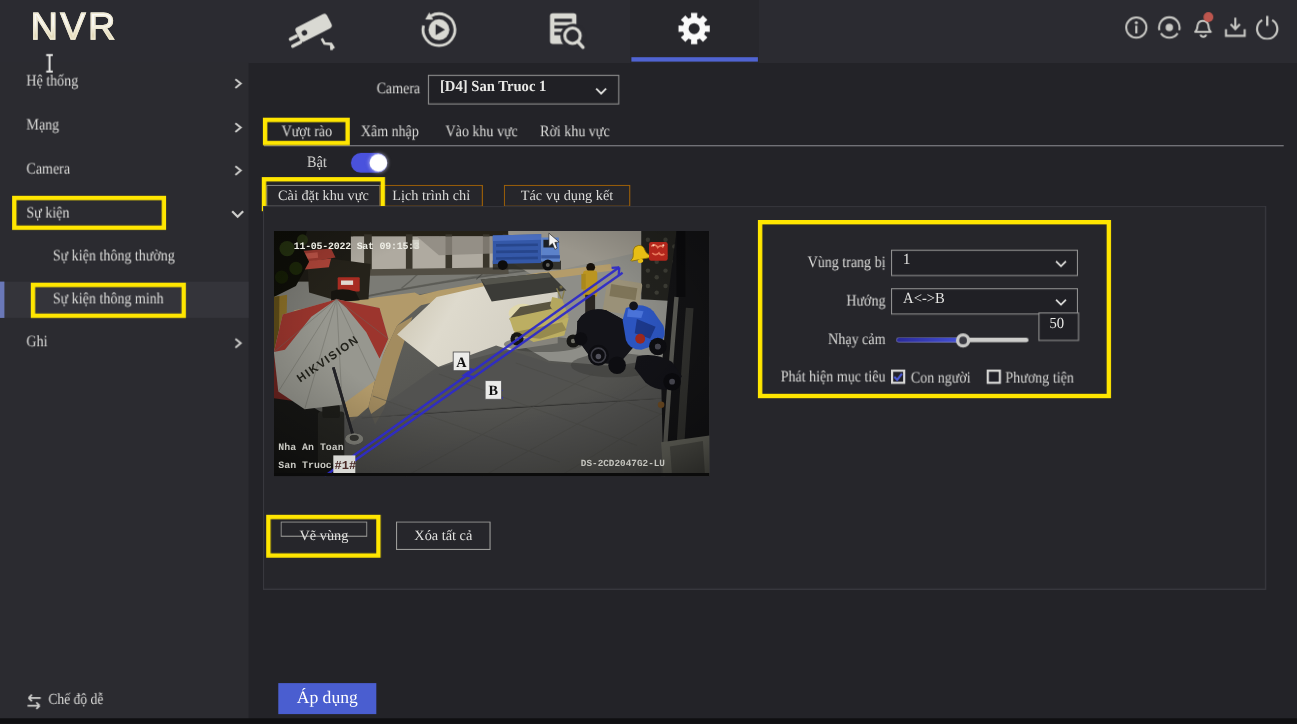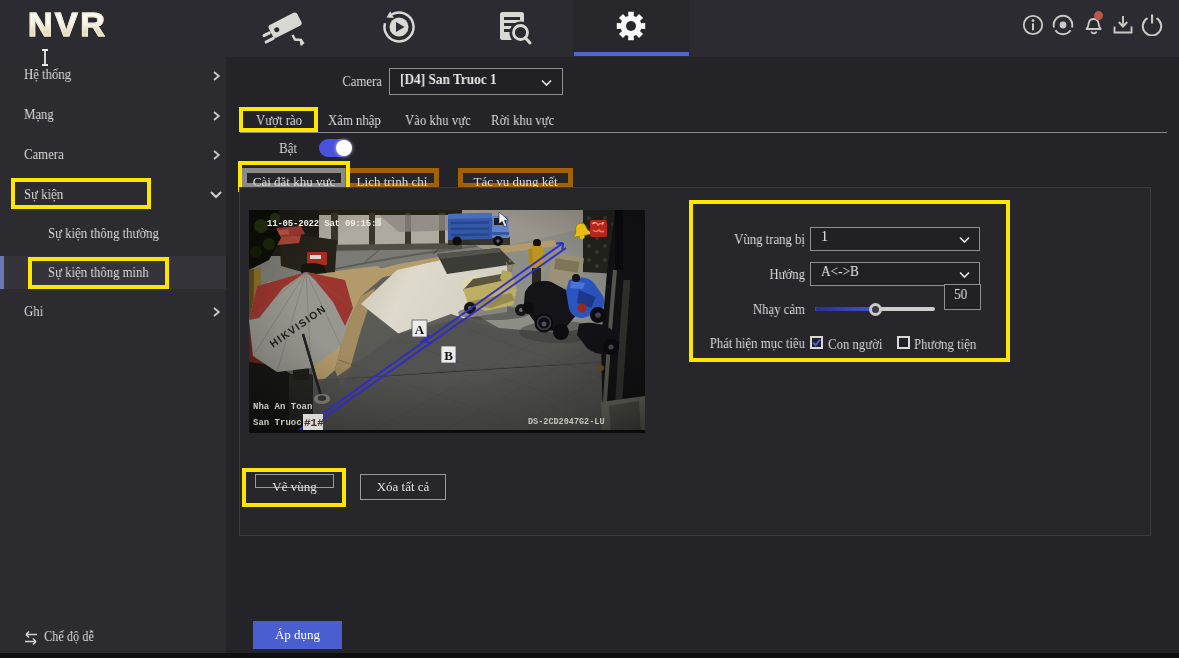--- a/index.html
+++ b/index.html
@@ -1,38 +1,38 @@
 <!DOCTYPE html>
 <html><head>
 <meta charset="utf-8">
 <style>
   * { margin:0; padding:0; box-sizing:border-box; }
   div, span { will-change:transform; }
   html,body { width:1179px; height:658px; overflow:hidden; background:#232328; }
   body { font-family:"Liberation Serif", serif; color:#d6d6d4; position:relative; }
   .abs { position:absolute; }
   #topbar { left:0; top:0; width:1179px; height:57px; background:#2b2b31; }
-  #logo { left:28px; top:5px; font-family:"Liberation Sans",sans-serif; font-weight:bold; font-size:34px; letter-spacing:2.5px; -webkit-text-stroke:1.2px #efe9d2;
+  #logo { left:28px; top:5px; font-family:"Liberation Sans",sans-serif; font-weight:normal; font-size:34px; letter-spacing:2.5px; -webkit-text-stroke:1.2px #efe9d2;
     background:linear-gradient(180deg,#ffffff 0%,#f8f6f0 45%,#e3d9b8 70%,#fbf8ee 100%);
     -webkit-background-clip:text; background-clip:text; color:transparent; }
   .activeTab { left:573px; top:0; width:117px; height:57px; background:#27272c; }
   .blueline { left:574px; top:52px; width:115px; height:4px; background:#5064d2; }
   #sidebar { left:0; top:57px; width:226px; height:601px; background:#2b2b30; }
   .mi { position:absolute; left:24px; font-size:14.5px; color:#dcdcda; transform:scaleX(0.88); transform-origin:0 50%; white-space:nowrap; }
   #selrow { left:0; top:256px; width:226px; height:33px; background:#34343a; }
   #selbar { left:0; top:256px; width:4px; height:33px; background:#6a78b8; }
   .ybox { position:absolute; border:4px solid #ffe600; }
   #panel { left:239px; top:187px; width:912px; height:349px; background:#26262b; border:1px solid #3a3a40; }
   .ddl { position:absolute; border:1px solid #8f8f8f; background:#202025; color:#e8e8e6; font-size:14px; }
   .ddl .tx { position:absolute; left:10px; top:3px; white-space:nowrap; transform:scaleX(0.95); transform-origin:0 50%; }
   .tab1 { position:absolute; top:112px; font-size:14.5px; color:#dddddb; transform:scaleX(0.88); transform-origin:0 50%; white-space:nowrap; }
   .hline { left:240px; top:132px; width:927px; height:1px; background:#86868c; }
-  .tab2 { position:absolute; top:168px; height:20px; border:5px solid #a16207; font-size:13px; color:#dcdcda; text-align:center; line-height:18px; background:#26262b; will-change:transform; }
+  .tab2 { position:absolute; top:168px; height:20px; border:1px solid #a16207; font-size:13px; color:#dcdcda; text-align:center; line-height:18px; background:#26262b; will-change:transform; }
   .btn { position:absolute; border:1px solid #9a9a98; font-size:13px; color:#e2e2e0; text-align:center; background:#26262b; will-change:transform; }
-  #apply { left:253px; top:621px; width:89px; height:28px; background:#4a5ed0; color:#fff; font-size:13px; text-align:center; line-height:27px; will-change:transform; }
+  #apply { left:253px; top:621px; width:89px; height:28px; background:#4a5ed0; color:#fff; font-size:16px; text-align:center; line-height:27px; will-change:transform; }
   .lbl { position:absolute; font-size:14.5px; color:#dcdcda; text-align:right; white-space:nowrap; transform:scaleX(0.88); transform-origin:100% 50%; }
   svg { display:block; will-change:transform; }
   .cv { position:absolute; }
 </style>
 </head>
 <body>
   <div class="abs" id="topbar"></div>
   <div class="abs activeTab"></div>
   <div class="abs" id="logo">NVR</div>
   <div class="abs blueline"></div>

